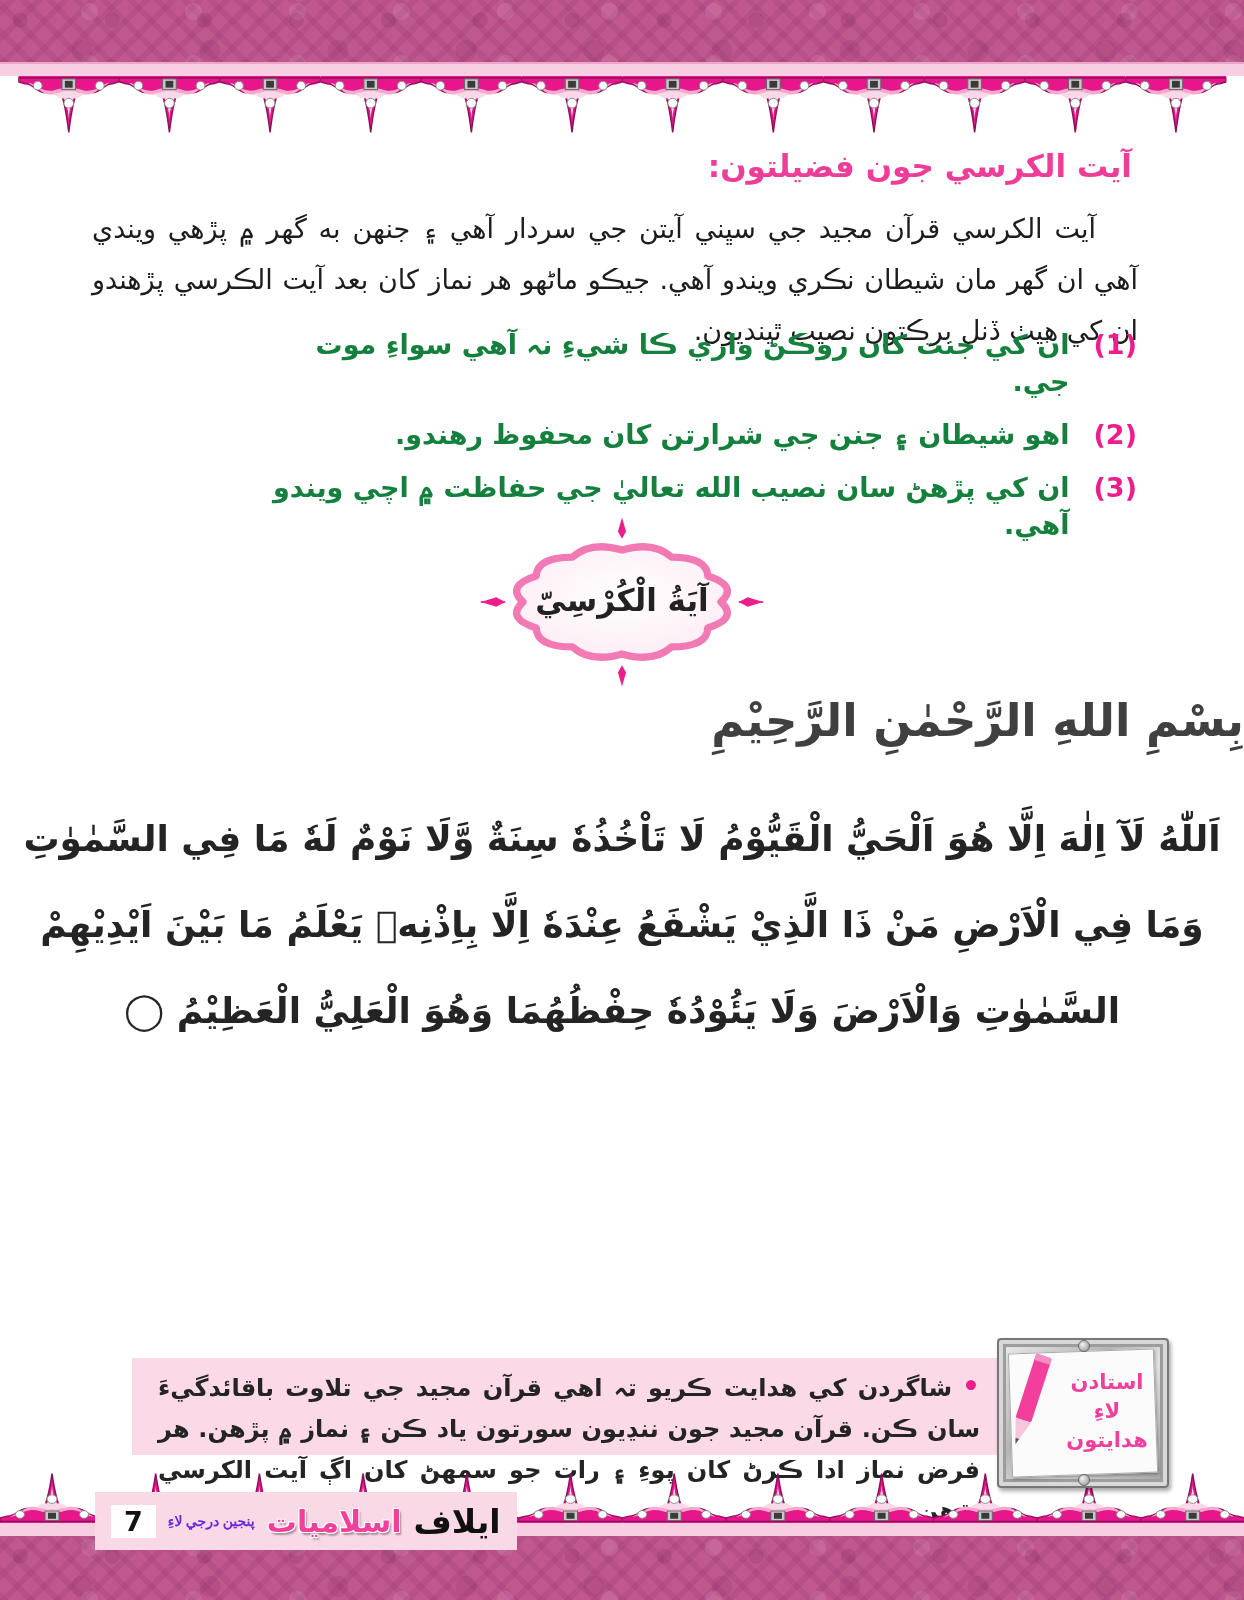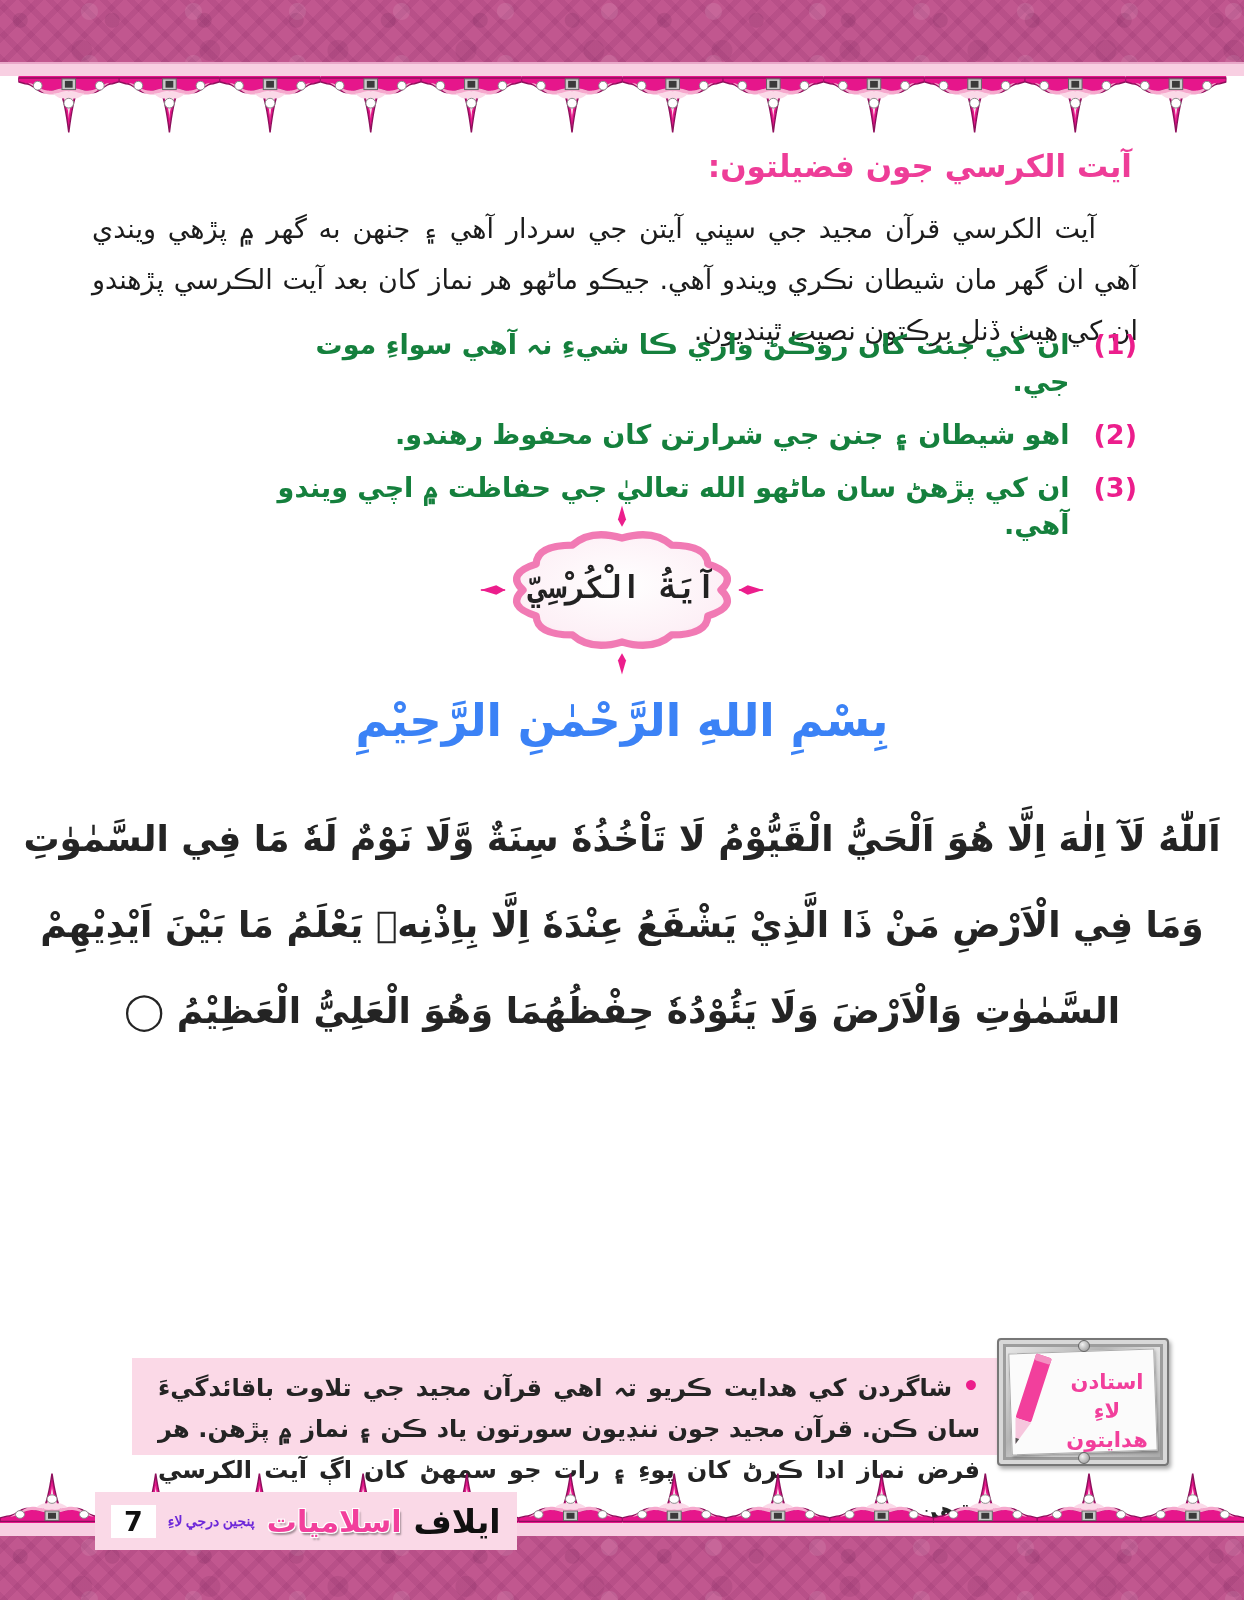--- a/index.html
+++ b/index.html
@@ -33,42 +33,42 @@
   .intro{
     position:absolute;top:203px;right:106px;left:92px;direction:rtl;
     text-align:justify;text-indent:42px;font-size:27px;line-height:51px;font-weight:normal;color:#1c1c1c;
   }
   .benefits{position:absolute;top:326px;right:107px;left:260px;direction:rtl;}
   .benefit{display:flex;direction:rtl;gap:24px;align-items:baseline;font-size:27px;line-height:37px;font-weight:bold;margin-bottom:16px;}
   .benefit .num{color:#EC1E8C;flex:0 0 auto;}
   .benefit .txt{color:#15803d;}
 
   
-  .medallion{position:absolute;top:504px;left:462px;width:320px;height:172px;font-family:Liberation Mono, monospace;}
+  .medallion{position:absolute;top:516px;left:462px;width:320px;height:172px;}
   .medallion svg{position:absolute;inset:0;width:100%;height:100%;}
   .medallion .label{
     position:absolute;inset:0;display:flex;align-items:center;justify-content:center;
     direction:rtl;font-size:31px;font-weight:bold;color:#222;padding-bottom:4px;
   }
 
   .bismillah{
-    position:absolute;top:694px;left:0;width:1244px;text-align:center;direction:rtl;
-    color:#3b82f6;font-size:45px;font-weight:bold;
+    position:absolute;top:694px;left:0;width:1244px;direction:rtl;
+    color:#404040;font-size:45px;font-weight:bold;
   }
   .ayah{position:absolute;top:796px;left:0;width:1244px;text-align:center;direction:rtl;}
   .ayah .line{font-size:36px;font-weight:bold;color:#242424;line-height:86px;white-space:nowrap;}
 
   
   .note-box{
     position:absolute;top:1358px;left:132px;width:1018px;height:97px;background:#FBD9E7;
     box-sizing:border-box;padding:8px 170px 8px 26px;direction:rtl;
     font-size:24px;line-height:41px;font-weight:bold;color:#242424;text-align:justify;
   }
   .note-box .bullet{color:#EC1E8C;font-size:28px;margin-left:10px;}
-  .badge{position:absolute;top:1338px;right:75px;width:172px;height:128px;z-index:4;}
+  .badge{position:absolute;top:1338px;right:75px;width:172px;height:150px;z-index:4;}
   .badge-frame{
     position:absolute;inset:0;border:2px solid #777;border-radius:4px;
     background:linear-gradient(135deg,#ececec,#b5b5b5 38%,#e2e2e2 58%,#a3a3a3);
     box-shadow:inset 0 0 0 4px #d8d8d8, inset 0 0 0 7px #9d9d9d, 2px 3px 4px rgba(0,0,0,.35);
   }
   .badge-paper{
     position:absolute;inset:13px;background:#fbfbfb;border:1px solid #a9a9a9;
     transform:rotate(-2deg);box-shadow:1px 2px 3px rgba(0,0,0,.3);
   }
   .badge .screw{position:absolute;left:50%;width:10px;height:10px;margin-left:-5px;border-radius:50%;
@@ -139,21 +139,21 @@
     <div class="benefit">
       <span class="num">(1)</span>
       <span class="txt">ان کي جنت کان روڪڻ واري ڪا شيءِ نہ آهي سواءِ موت جي.</span>
     </div>
     <div class="benefit">
       <span class="num">(2)</span>
       <span class="txt">اهو شيطان ۽ جنن جي شرارتن کان محفوظ رهندو.</span>
     </div>
     <div class="benefit">
       <span class="num">(3)</span>
-      <span class="txt">ان کي پڙهڻ سان ماڻهو الله تعاليٰ جي حفاظت ۾ اچي ويندو آهي.</span>
+      <span class="txt">ان کي پڙهڻ سان نصيب الله تعاليٰ جي حفاظت ۾ اچي ويندو آهي.</span>
     </div>
   </div>
 
   <div class="medallion">
     <svg viewBox="-46 -34 352 212" aria-hidden="true">
       <defs>
         <radialGradient id="medgrad" cx="50%" cy="45%" r="70%">
           <stop offset="0%" stop-color="#ffffff"></stop>
           <stop offset="70%" stop-color="#FDF0F6"></stop>
           <stop offset="100%" stop-color="#F9D9E9"></stop>

